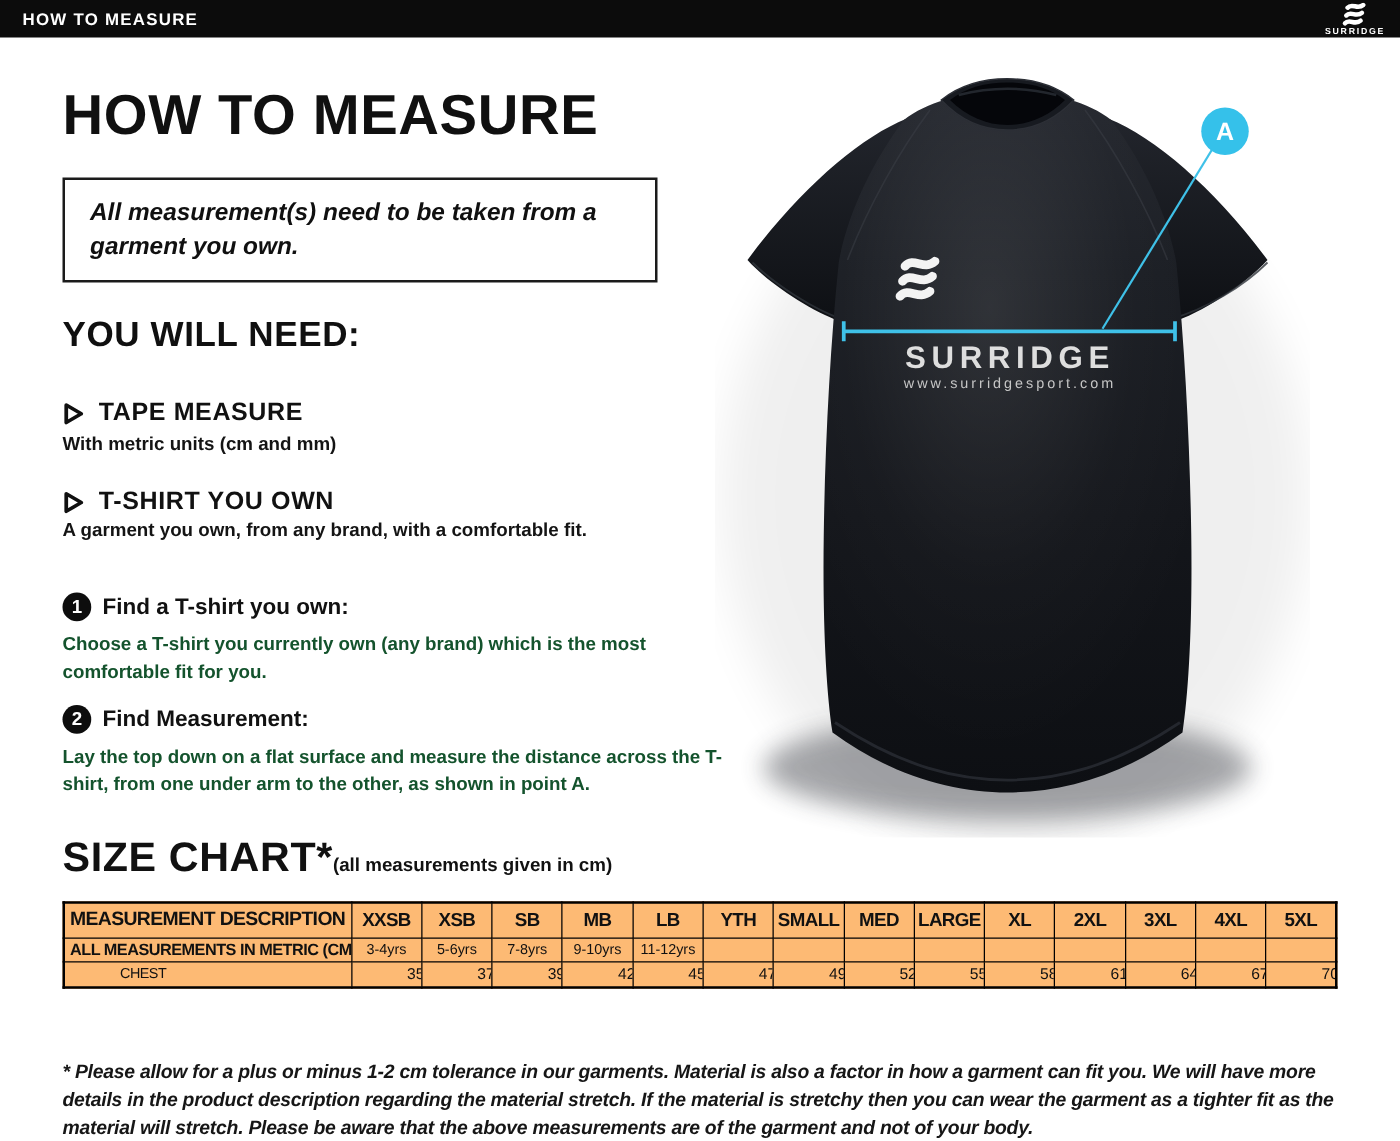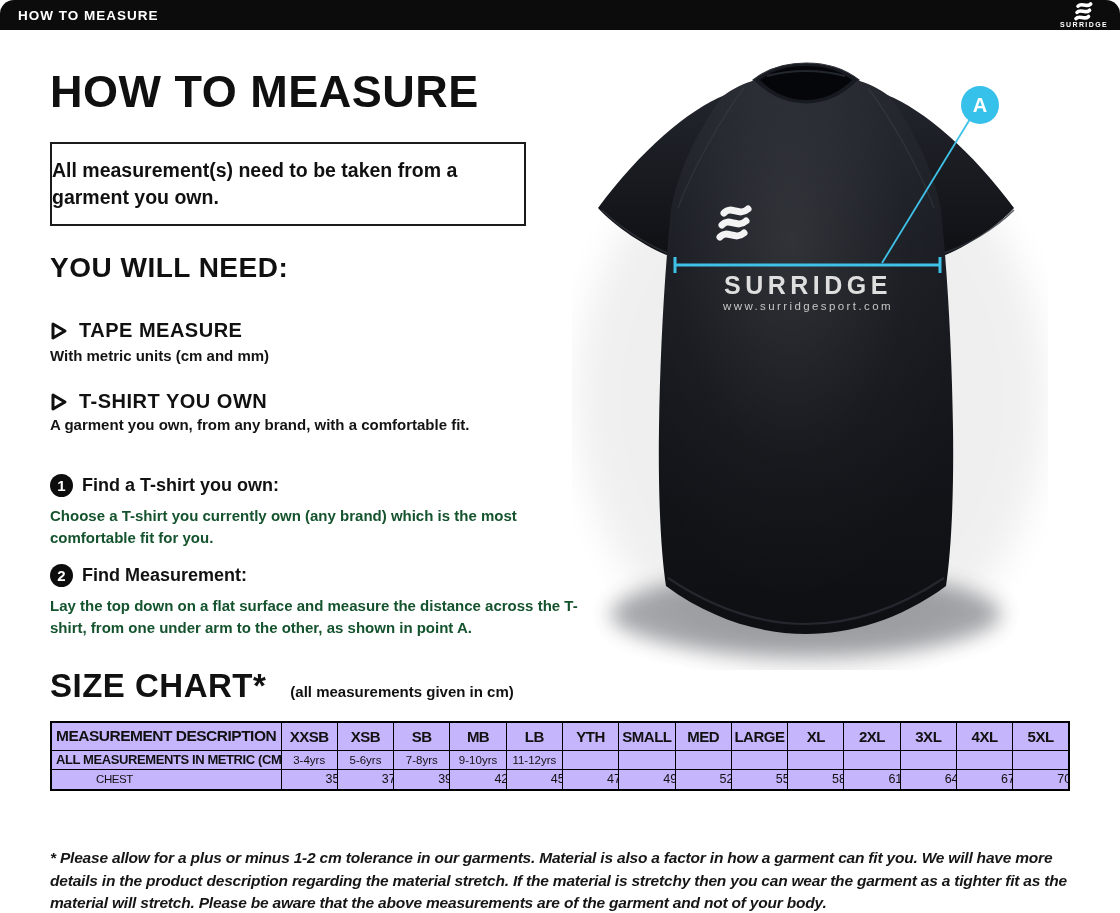--- a/index.html
+++ b/index.html
@@ -1,52 +1,52 @@
 <!DOCTYPE html>
 <html><head>
 <meta charset="utf-8">
 <style>
   * { margin:0; padding:0; box-sizing:border-box; }
   html,body { background:#ffffff; }
   body { font-family:"Liberation Sans", sans-serif; color:#111; }
-  .page { position:relative; width:1120px; height:913px; background:#fff; overflow:hidden;border-radius:14px; }
+  .page { position:relative; width:1120px; height:913px; background:#fff; overflow:hidden; }
 
   
   .topbar { position:absolute; left:0; top:0; width:1120px; height:30px; background:#0c0c0c;
             display:flex; align-items:center; justify-content:space-between; padding:0 10px 0 18px; }
   .topbar-title { color:#fff; font-size:13.5px; font-weight:bold; letter-spacing:1px; }
   .topbar-logo { display:flex; flex-direction:column; align-items:center; margin-top:1px; }
 
   
   .h1 { position:absolute; left:50px; top:66px; font-size:45px; font-weight:800; letter-spacing:0.5px; color:#101010; }
   .infobox { position:absolute; left:50px; top:142px; width:476px; border:2.5px solid #1b1b1b;
-             padding:13px 0; font-size:19.5px; font-weight:bold; line-height:27px; color:#101010; }
+             padding:13px 20px; font-size:19.5px; font-weight:bold; line-height:27px; color:#101010;font-style:italic; }
   .h2 { position:absolute; left:50px; font-size:28px; font-weight:800; letter-spacing:0.5px; color:#101010;text-align:right; }
   .need-item { position:absolute; left:50px; }
   .need-head { display:flex; align-items:center; gap:11px; }
   .need-title { font-size:20px; font-weight:700; letter-spacing:0.5px; }
   .need-desc { font-size:15px; font-weight:bold; margin-top:5px; color:#141414; }
   .tri-icon svg { display:block; }
 
   .step { position:absolute; left:50px; }
   .step-head { display:flex; align-items:center; gap:9px; }
   .step-num { width:23px; height:23px; border-radius:50%; background:#0d0d0d; color:#fff;
               font-size:15px; font-weight:bold; display:flex; align-items:center; justify-content:center; }
   .step-title { font-size:18px; font-weight:800; }
   .step-desc { font-size:15px; font-weight:bold; line-height:22px; margin-top:8px; color:#14532d; }
   #step-1 .step-desc { width:535px; }
   #step-2 .step-desc { width:555px; }
 
-  .sizechart-head { position:absolute; left:50px; top:667px; display:flex; align-items:baseline; gap:24px; }
+  .sizechart-head { position:absolute; left:50px; top:667px; display:flex; align-items:baseline; gap:0; }
   .sizechart-title { font-size:33px; font-weight:800; letter-spacing:0.5px; }
   .sizechart-sub { font-size:15px; font-weight:bold; }
 
   
   table.sizes { position:absolute; left:50px; top:721px; width:1020px; border-collapse:collapse;
-                table-layout:fixed; background:#c4b5fd; }
+                table-layout:fixed; background:#fdba74; }
   table.sizes th, table.sizes td { border:1.6px solid #000; text-align:center; vertical-align:middle;
                 overflow:hidden; white-space:nowrap; }
   table.sizes { border:2.5px solid #000; }
   table.sizes thead th { height:28px; font-size:15px; font-weight:bold; letter-spacing:-0.5px; }
   table.sizes thead th:first-child { text-align:left; padding-left:4px; font-size:15.5px; }
   table.sizes tbody tr:nth-child(1) td { height:19px; font-size:11.5px; }
   table.sizes tbody tr:nth-child(2) td { height:21px; font-size:12.5px;padding-left:44px; }
   table.sizes td.rowlabel { text-align:left; padding-left:4px; font-weight:bold; letter-spacing:-0.4px; }
   table.sizes tbody tr:nth-child(1) td.rowlabel { font-size:13px; }
   table.sizes tbody tr:nth-child(2) td.rowlabel { font-size:11.5px; font-weight:normal; }

